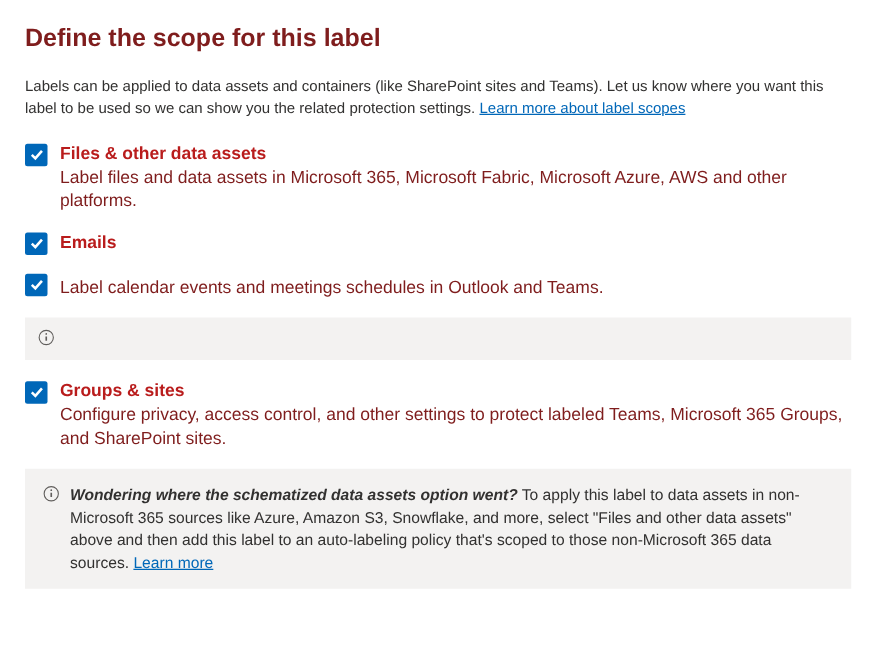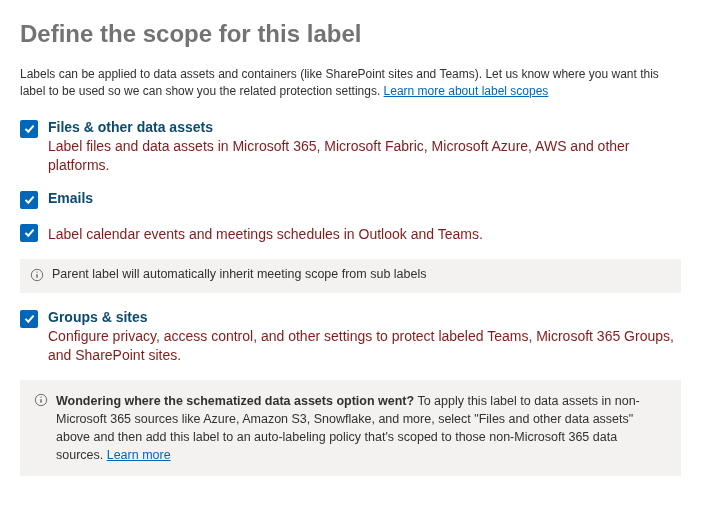--- a/index.html
+++ b/index.html
@@ -6,24 +6,24 @@
   body {
     margin: 0;
     padding: 20px;
     font-family: "Segoe UI", -apple-system, sans-serif;
     font-size: 14px;
     color: #323130;
     width: 701px;
     background: #fff;
   }
   h1 {
-    font-size: 24px;
+    font-size: 20px;
     font-weight: 600;
     margin: 0 0 18px 0;
-    color: #737373;
+    color: #7f1d1d;
   }
   .intro {
     font-size: 12px;
     line-height: 1.45;
     margin: 0 0 18px 0;
     color: #323130;
   }
   a.link {
     color: #0067b8;
     text-decoration: underline;
@@ -51,21 +51,21 @@
     width: 13px;
     height: 13px;
     stroke: #fff;
     stroke-width: 2.5;
     fill: none;
   }
   .option-body { flex: 1; }
   .option-title {
     font-weight: 600;
     font-size: 14px;
-    color: #0c4a6e;
+    color: #b91c1c;
   }
   .option-desc {
     font-size: 14px;
     color: #7f1d1d;
     line-height: 1.4;
     margin-top: 2px;
   }
   .info-bar {
     background: #f3f2f1;
     padding: 8px 10px;
@@ -85,21 +85,21 @@
     height: 14px;
     stroke: #605e5c;
     fill: none;
   }
   .info-bar.large {
     margin-top: 14px;
     padding: 12px 14px;
     line-height: 1.45;
   }
   .info-bar.large .info-text { font-size: 12.5px; }
-  .info-bold { font-weight: 600; }
+  .info-bold { font-weight: 600; font-style: italic; }
 </style>
 </head>
 <body>
 
 <h1>Define the scope for this label</h1>
 
 <p class="intro">
   <span>Labels can be applied to data assets and containers (like SharePoint sites and Teams). Let us know where you want this label to be used so we can show you the related protection settings. </span>
   <a class="link">Learn more about label scopes</a>
 </p>
@@ -139,21 +139,20 @@
 </div>
 
 <div class="info-bar">
   <span class="info-icon">
     <svg viewBox="0 0 16 16">
         <circle cx="8" cy="8" r="6.5" stroke-width="1"></circle>
         <line x1="8" y1="7" x2="8" y2="11" stroke-width="1.5"></line>
         <circle cx="8" cy="4.7" r="0.8" fill="#605e5c" stroke="none"></circle>
       </svg>
   </span>
-  <span class="info-text">Parent label will automatically inherit meeting scope from sub labels</span>
 </div>
 
 <div class="option">
   <div class="checkbox">
     <svg viewBox="0 0 16 16">
         <polyline points="3,8.5 6.5,12 13,4.5"></polyline>
       </svg>
   </div>
   <div class="option-body">
     <div class="option-title">Groups &amp; sites</div>

